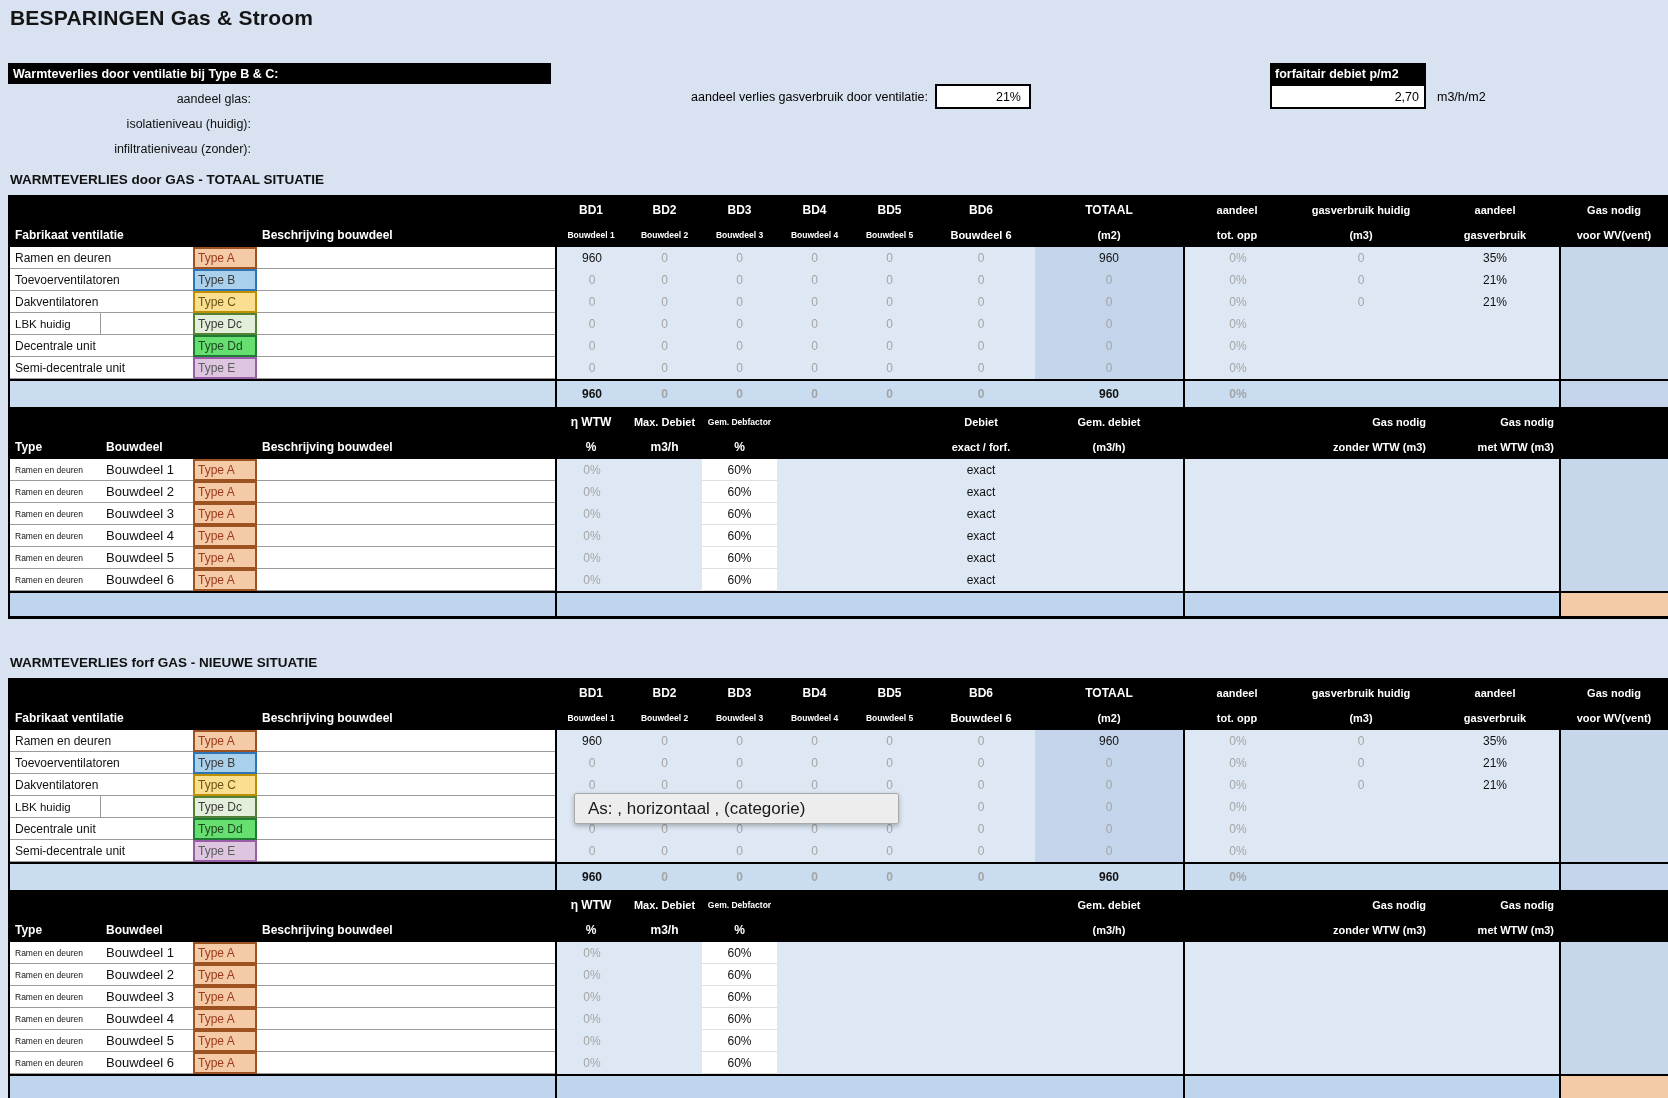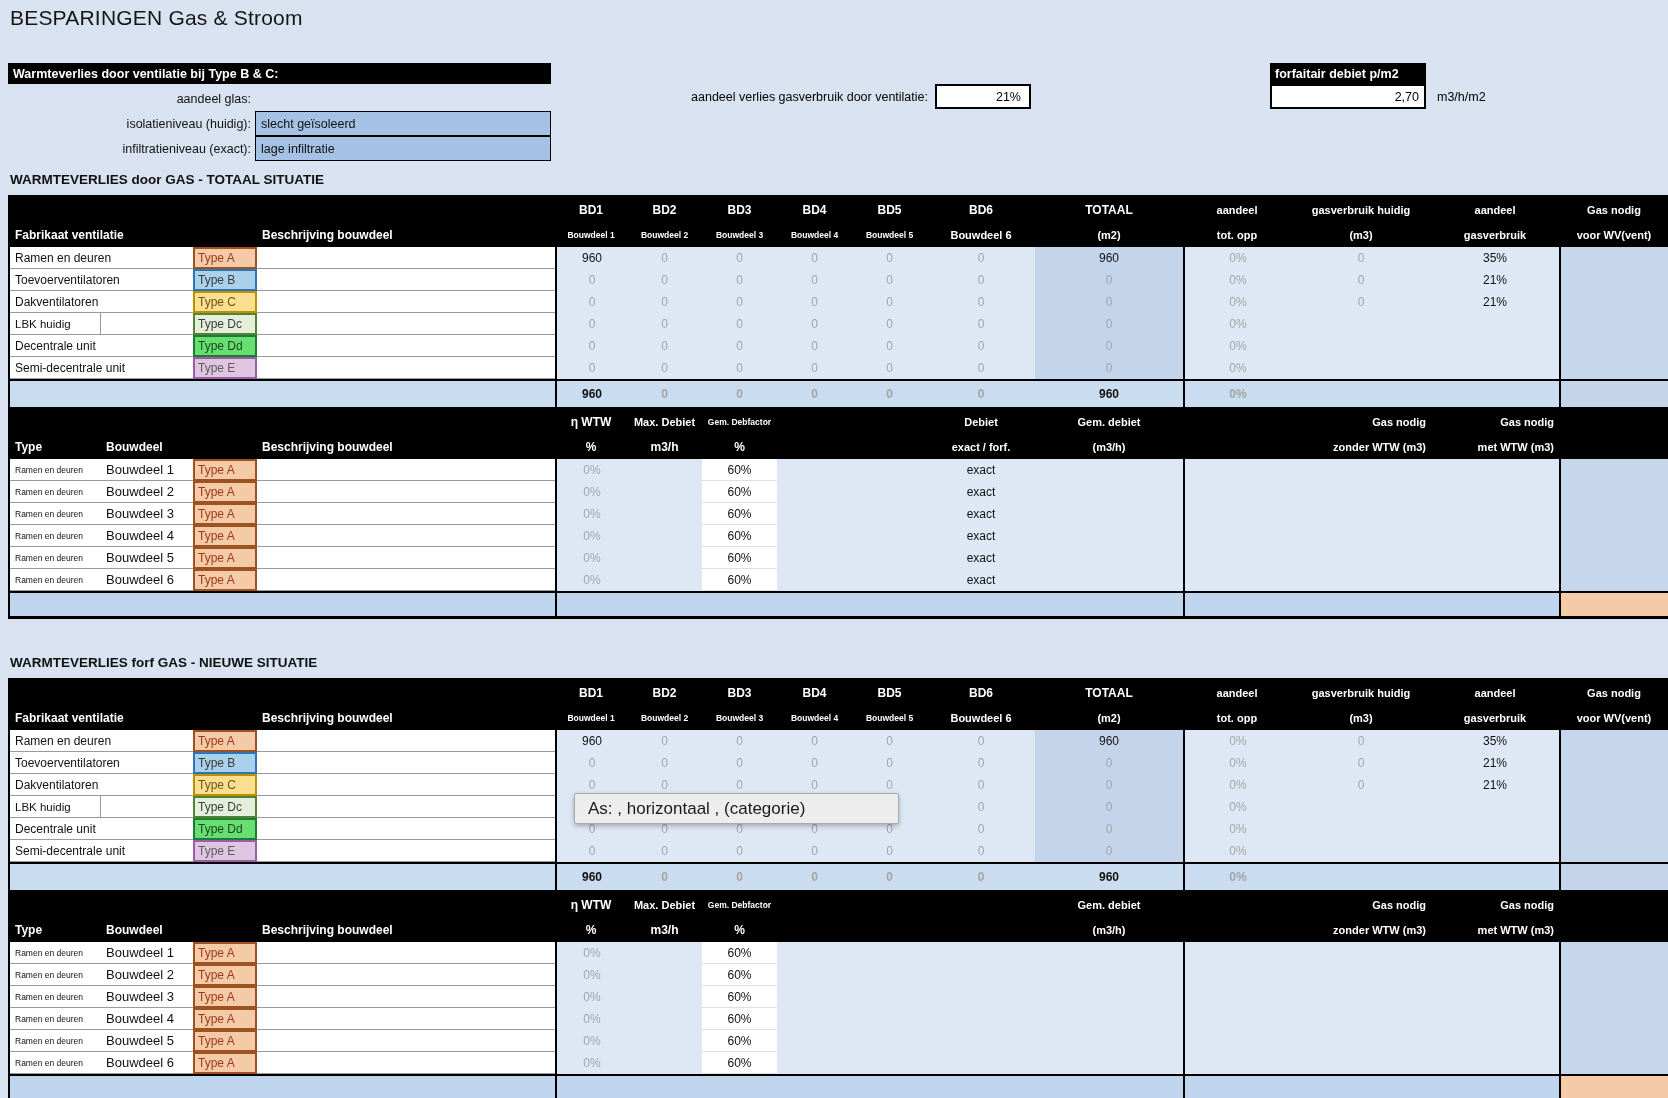--- a/index.html
+++ b/index.html
@@ -4,21 +4,21 @@
 <style>
   html,body{margin:0;padding:0;}
   body{
     width:1668px;height:1098px;overflow:hidden;position:relative;
     background:#d8e2f0;
     font-family:"Liberation Sans",sans-serif;
     -webkit-font-smoothing:antialiased;
   }
   .abs{position:absolute;}
   
-  .page-title{left:10px;top:6px;font-size:21px;font-weight:normal;color:#151515;letter-spacing:.2px;}
+  .page-title{left:10px;top:6px;font-size:21px;font-weight:bold;color:#151515;letter-spacing:.2px;}
   .blackbar{background:#000;color:#fff;font-weight:bold;display:flex;align-items:center;}
   .panel-hdr{left:8px;top:63px;width:543px;height:21px;font-size:12.5px;padding-left:5px;box-sizing:border-box;}
   .fieldrow{left:8px;height:25px;display:flex;}
   .fieldrow .flabel{width:243px;display:flex;align-items:center;justify-content:flex-end;font-size:12.5px;color:#111;padding-right:4px;}
   .fieldrow .fvalue{width:296px;background:#a5c2e4;border:1px solid #000;box-sizing:border-box;display:flex;align-items:center;padding-left:5px;font-size:12.5px;color:#111;}
   .avlabel{left:560px;top:85px;width:368px;height:24px;display:flex;align-items:center;justify-content:flex-end;font-size:12.5px;}
   .avbox{left:935px;top:84px;width:96px;height:25px;background:#fff;border:2px solid #000;box-sizing:border-box;display:flex;align-items:center;justify-content:flex-end;padding-right:8px;font-size:12.5px;}
   .ffhdr{left:1270px;top:63px;width:156px;height:21px;font-size:12.5px;padding-left:5px;box-sizing:border-box;}
   .ffbox{left:1270px;top:84px;width:156px;height:25px;background:#fff;border:2px solid #000;box-sizing:border-box;display:flex;align-items:center;justify-content:flex-end;padding-right:5px;font-size:12.5px;}
   .ffunit{left:1437px;top:84px;height:25px;display:flex;align-items:center;font-size:12.5px;}
@@ -59,25 +59,23 @@
 
 <div class="abs page-title">BESPARINGEN Gas &amp; Stroom</div>
 
 <div class="abs blackbar panel-hdr">Warmteverlies door ventilatie bij Type B &amp; C:</div>
 
 <div class="abs fieldrow" style="top:86px;">
   <div class="flabel">aandeel glas:</div>
 </div>
 <div class="abs fieldrow" style="top:111px;">
   <div class="flabel">isolatieniveau (huidig):</div>
-  <div class="fvalue">slecht geïsoleerd</div>
 </div>
 <div class="abs fieldrow" style="top:136px;">
-  <div class="flabel">infiltratieniveau (exact):</div>
-  <div class="fvalue">lage infiltratie</div>
+  <div class="flabel">infiltratieniveau (zonder):</div>
 </div>
 
 <div class="abs avlabel">aandeel verlies gasverbruik door ventilatie:</div>
 <div class="abs avbox">21%</div>
 
 <div class="abs blackbar ffhdr">forfaitair debiet p/m2</div>
 <div class="abs ffbox">2,70</div>
 <div class="abs ffunit">m3/h/m2</div>
 
 <div class="abs section-title" style="left:10px;top:172px;">WARMTEVERLIES door GAS - TOTAAL SITUATIE</div>

